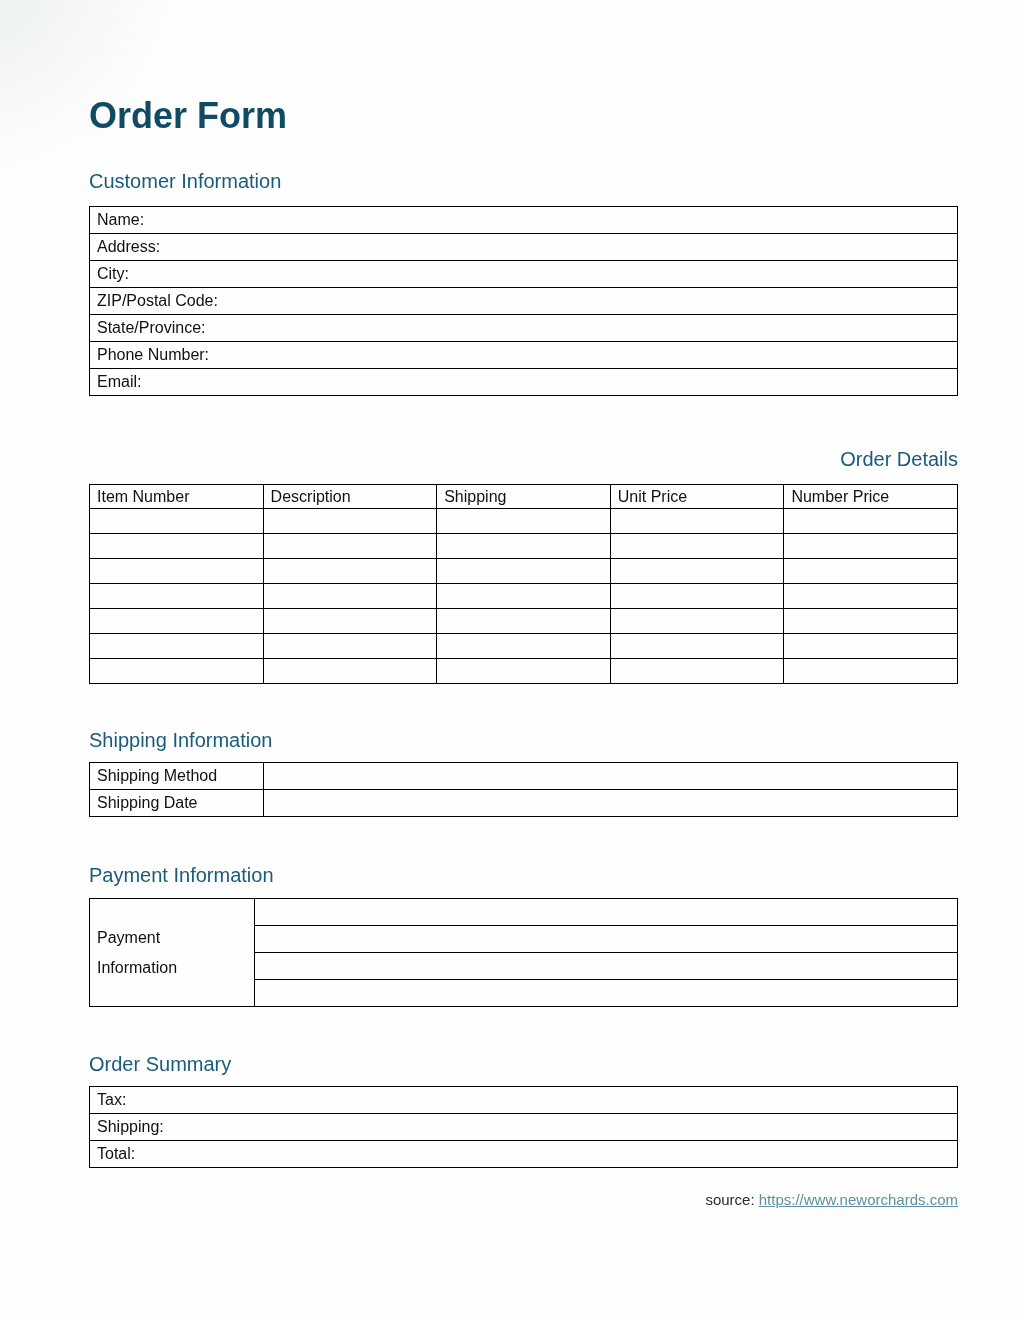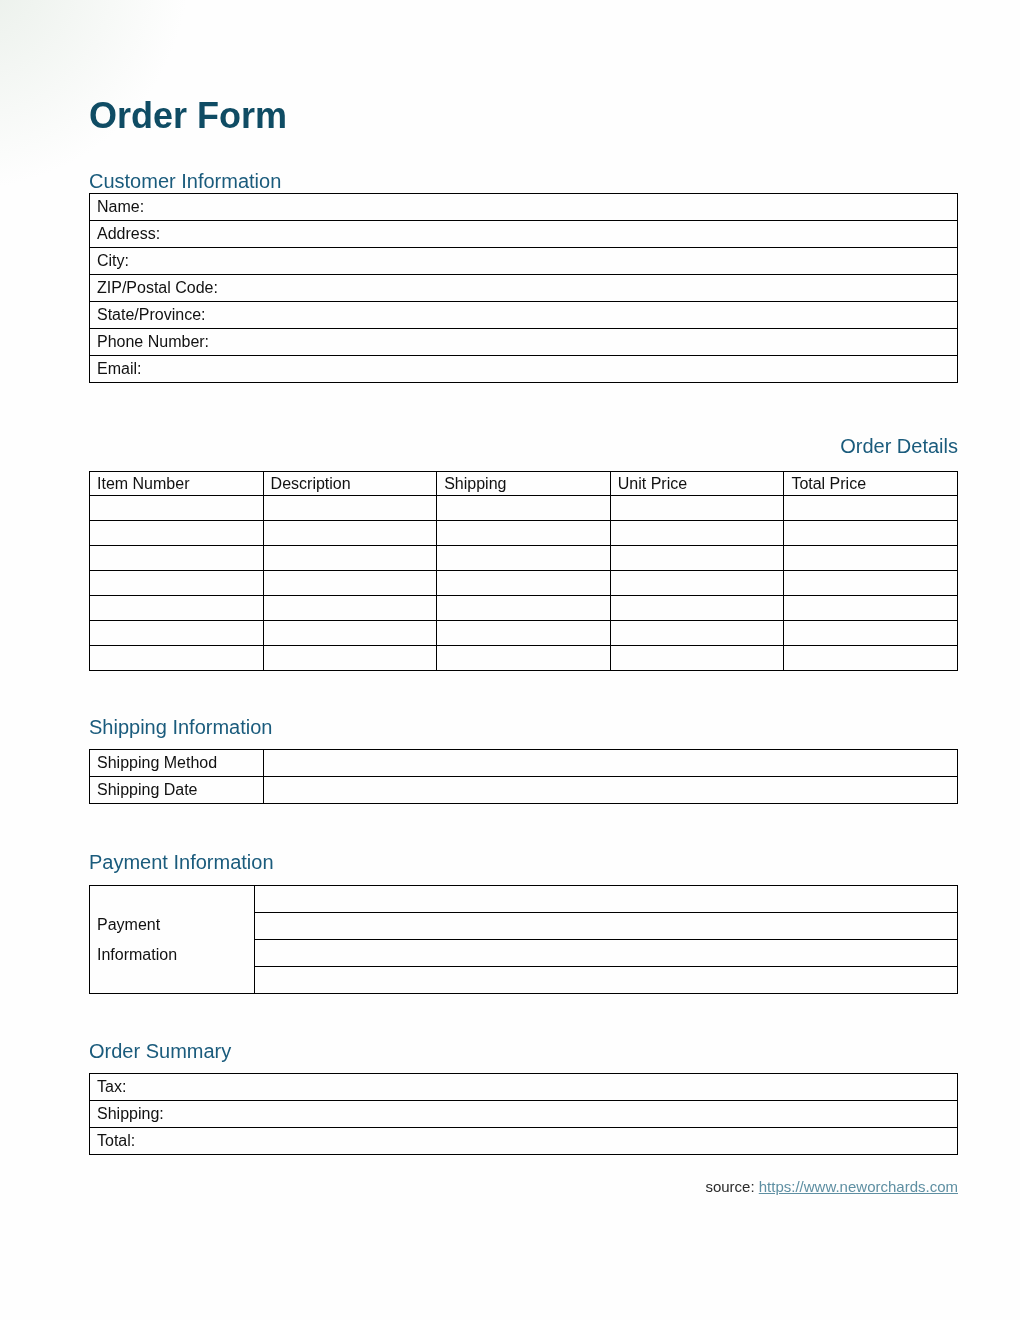--- a/index.html
+++ b/index.html
@@ -41,21 +41,21 @@
   }
   td, th {
     border: 1px solid var(--border-color, #000);
     font-size: 16px;
     font-weight: 400;
     text-align: left;
     padding: 0 0 0 7px;
     vertical-align: middle;
     color: #111;
   }
-  .tbl-customer   { }
+  .tbl-customer   { margin-top: 13px; }
   .tbl-order      { margin-top: 13px; }
   .tbl-shipping   { margin-top: 10px; }
   .tbl-payment    { margin-top: 11px; }
   .tbl-summary    { margin-top: 10px; }
 
   .tbl-customer tr,
   .tbl-shipping tr,
   .tbl-payment tr,
   .tbl-summary tr { height: 27px; }
 
@@ -125,21 +125,21 @@
         <col>
         <col>
         <col>
       </colgroup>
     <tbody>
       <tr class="hdr">
         <td>Item Number</td>
         <td>Description</td>
         <td>Shipping</td>
         <td>Unit Price</td>
-        <td>Total Price</td>
+        <td>Number Price</td>
       </tr>
       <tr class="empty">
           <td></td>
           <td></td>
           <td></td>
           <td></td>
           <td></td>
         </tr>
       <tr class="empty">
           <td></td>

